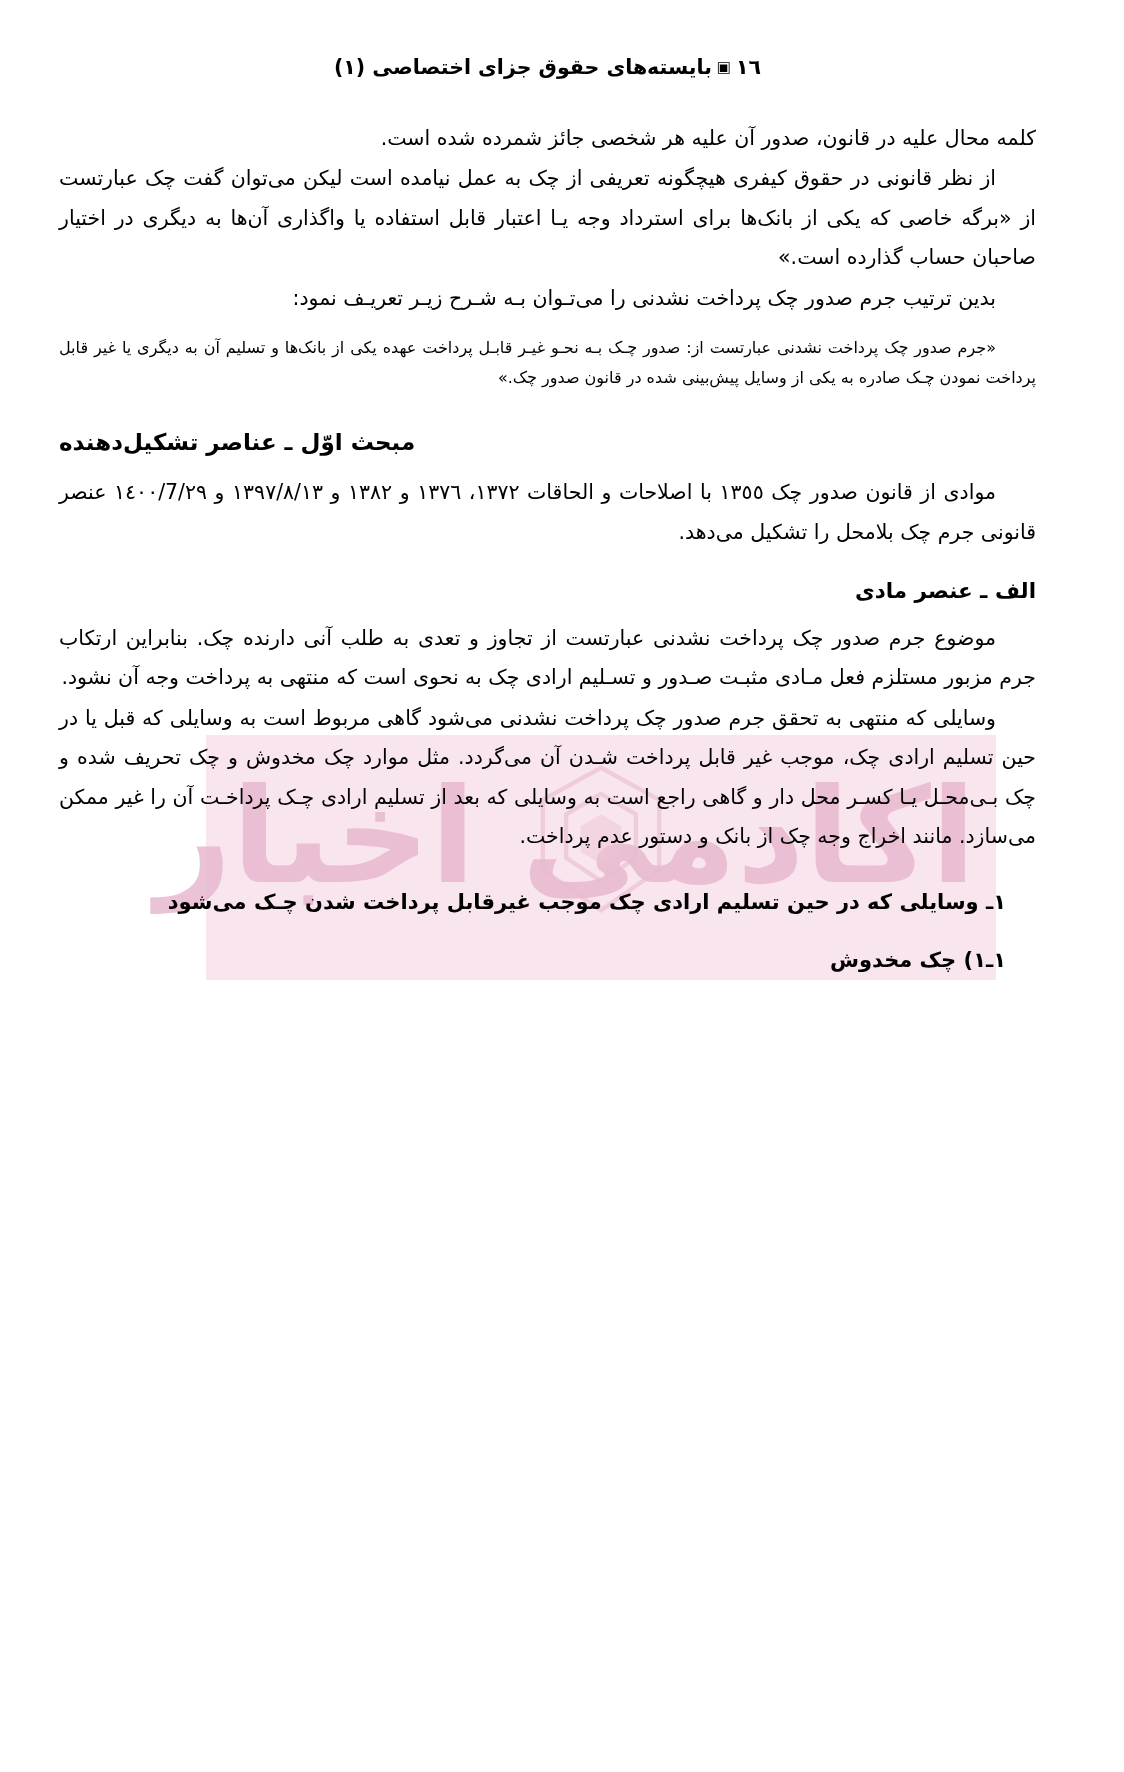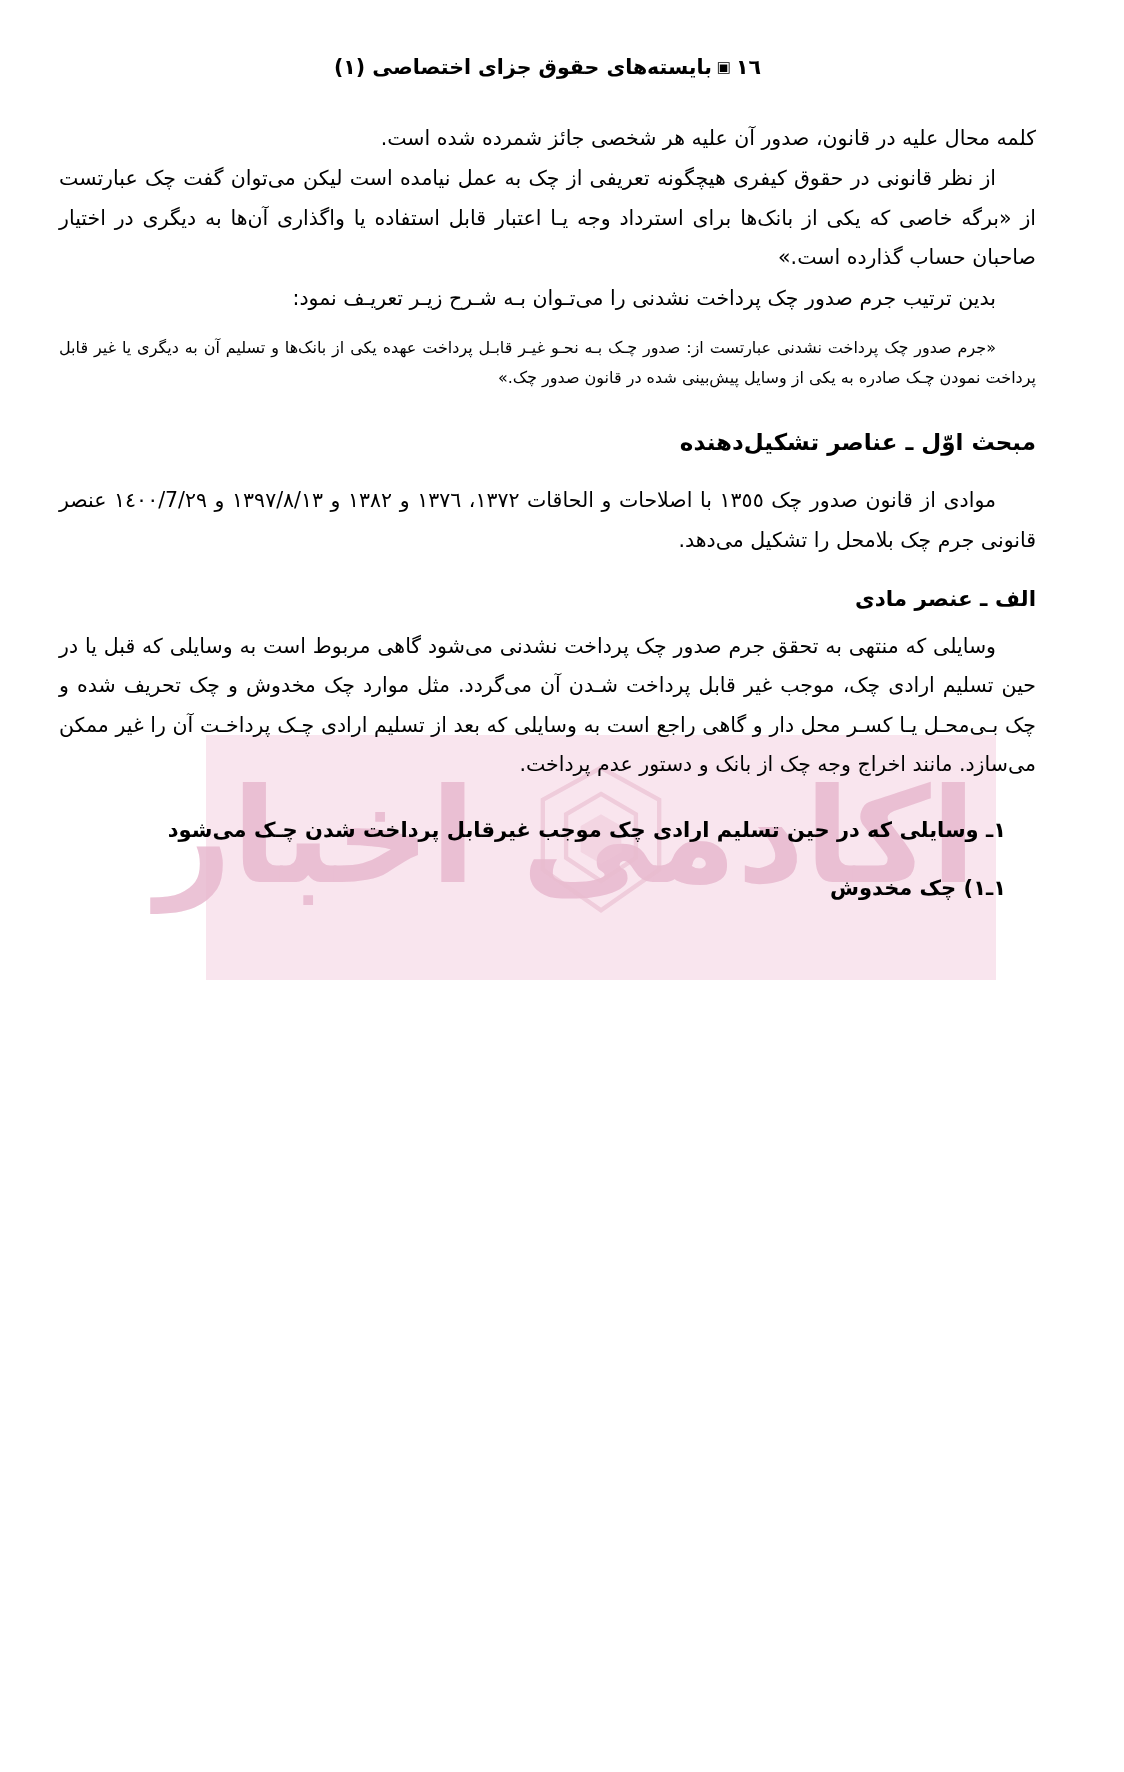--- a/index.html
+++ b/index.html
@@ -61,22 +61,22 @@
     margin: 0;
   }
   .quote-block {
     margin: 14px 0 6px 0;
   }
 
   
   h2.mabhas {
     font-size: 23px;
     font-weight: bold;
-    text-align: right;
-    margin: 30px 0 20px 0;
+    text-align: left;
+    margin: 30px 0 12px 0;
     line-height: 1.6;
   }
   h3.sub {
     font-size: 21.5px;
     font-weight: bold;
     text-align: right;
     margin: 22px 0 10px 0;
     line-height: 1.6;
   }
   h3.sub-right {
@@ -168,20 +168,21 @@
     <div class="quote-block">
       <p class="quote indent">«جرم صدور چک پرداخت نشدنی عبارتست از: صدور چـک بـه نحـو غیـر قابـل پرداخت عهده یکی از بانک‌ها و تسلیم آن به دیگری یا غیر قابل پرداخت نمودن چـک صادره به یکی از وسایل پیش‌بینی شده در قانون صدور چک.»</p>
     </div>
 
     <h2 class="mabhas">مبحث اوّل ـ عناصر تشکیل‌دهنده</h2>
 
     <p class="body indent">موادی از قانون صدور چک ١٣٥٥ با اصلاحات و الحاقات ١٣٧٢، ١٣٧٦ و ١٣٨٢ و ١٣٩٧/٨/١٣ و ١٤٠٠/7/٢٩ عنصر قانونی جرم چک بلامحل را تشکیل می‌دهد.</p>
 
     <h3 class="sub">الف ـ عنصر مادی</h3>
 
+    <p class="body indent">موضوع جرم صدور چک پرداخت نشدنی عبارتست از تجاوز و تعدی به طلب آنی دارنده چک. بنابراین ارتکاب جرم مزبور مستلزم فعل مـادی مثبـت صـدور و تسـلیم ارادی چک به نحوی است که منتهی به پرداخت وجه آن نشود.</p>
 
     <p class="body indent">وسایلی که منتهی به تحقق جرم صدور چک پرداخت نشدنی  می‌شود گاهی مربوط است به وسایلی که قبل یا در حین تسلیم ارادی چک، موجب غیر قابل پرداخت شـدن آن می‌گردد. مثل موارد چک مخدوش و چک تحریف شده و چک بـی‌محـل یـا کسـر محل دار و گاهی راجع است به وسایلی که بعد از تسلیم ارادی چـک پرداخـت آن را غیر ممکن می‌سازد. مانند اخراج وجه چک از بانک و دستور عدم پرداخت.</p>
 
     <h3 class="sub-right">١ـ وسایلی که در حین تسلیم ارادی چک موجب غیرقابل پرداخت شدن چـک می‌شود</h3>
 
     <h4 class="sub2">١ـ١) چک مخدوش</h4>
 
 
   </div>
 </div>

